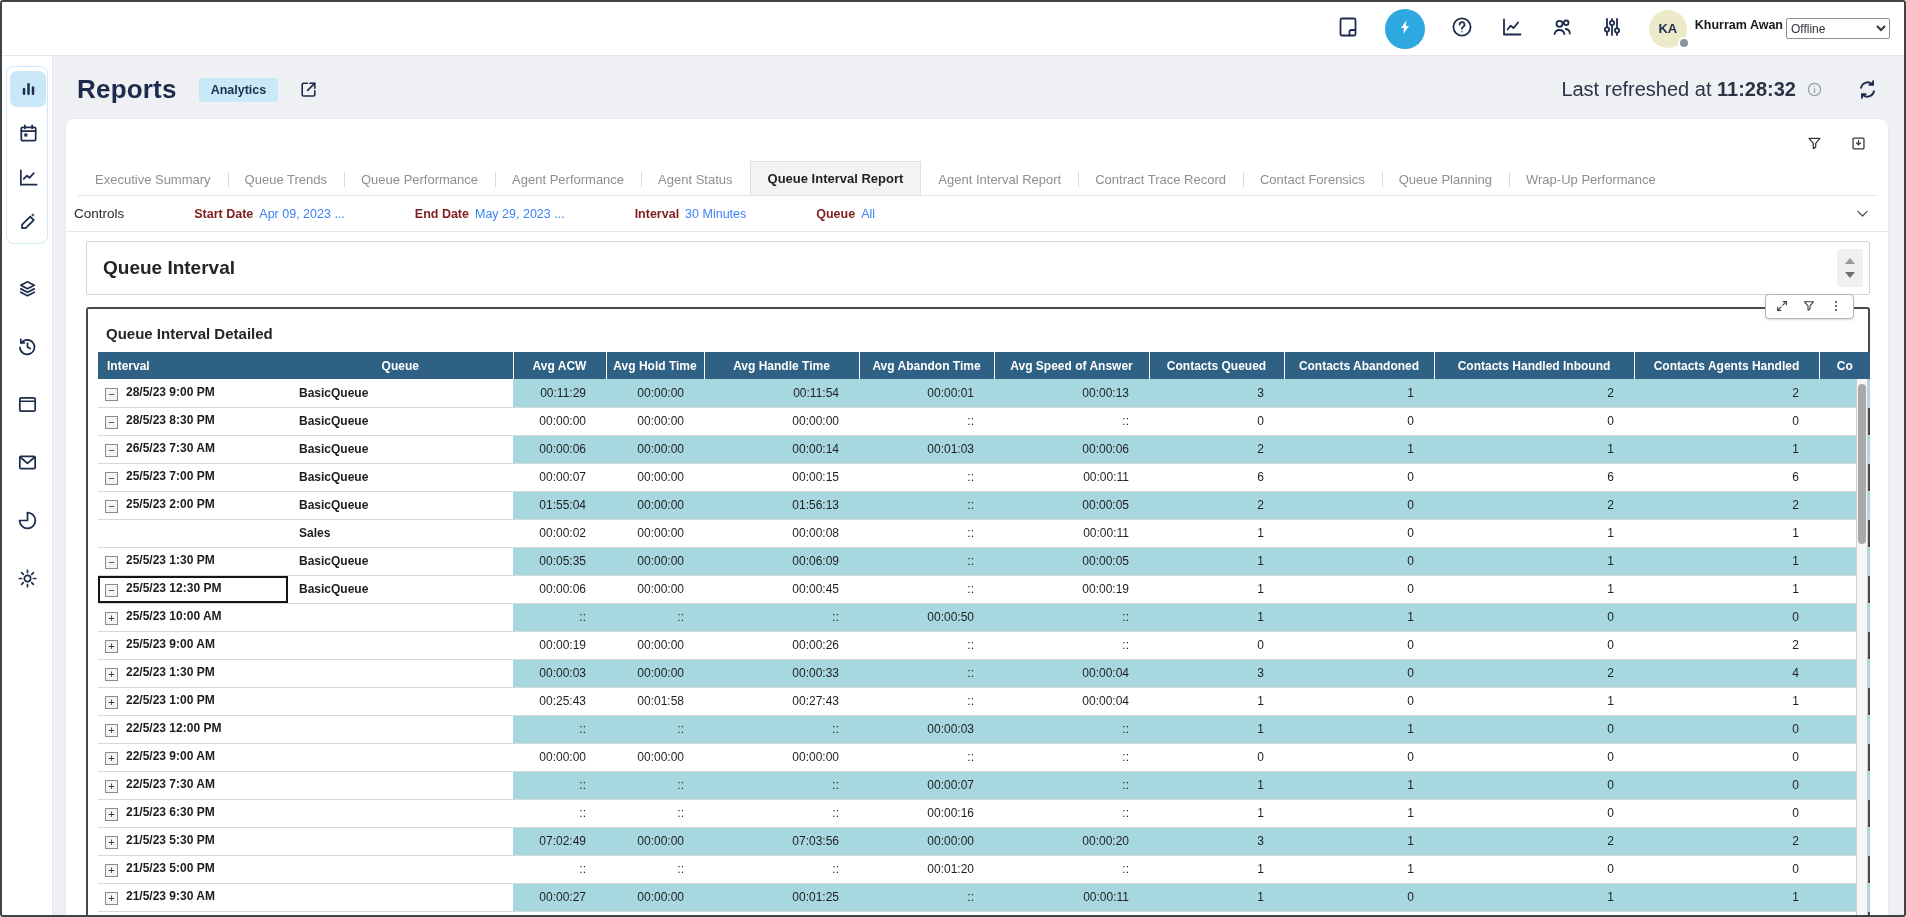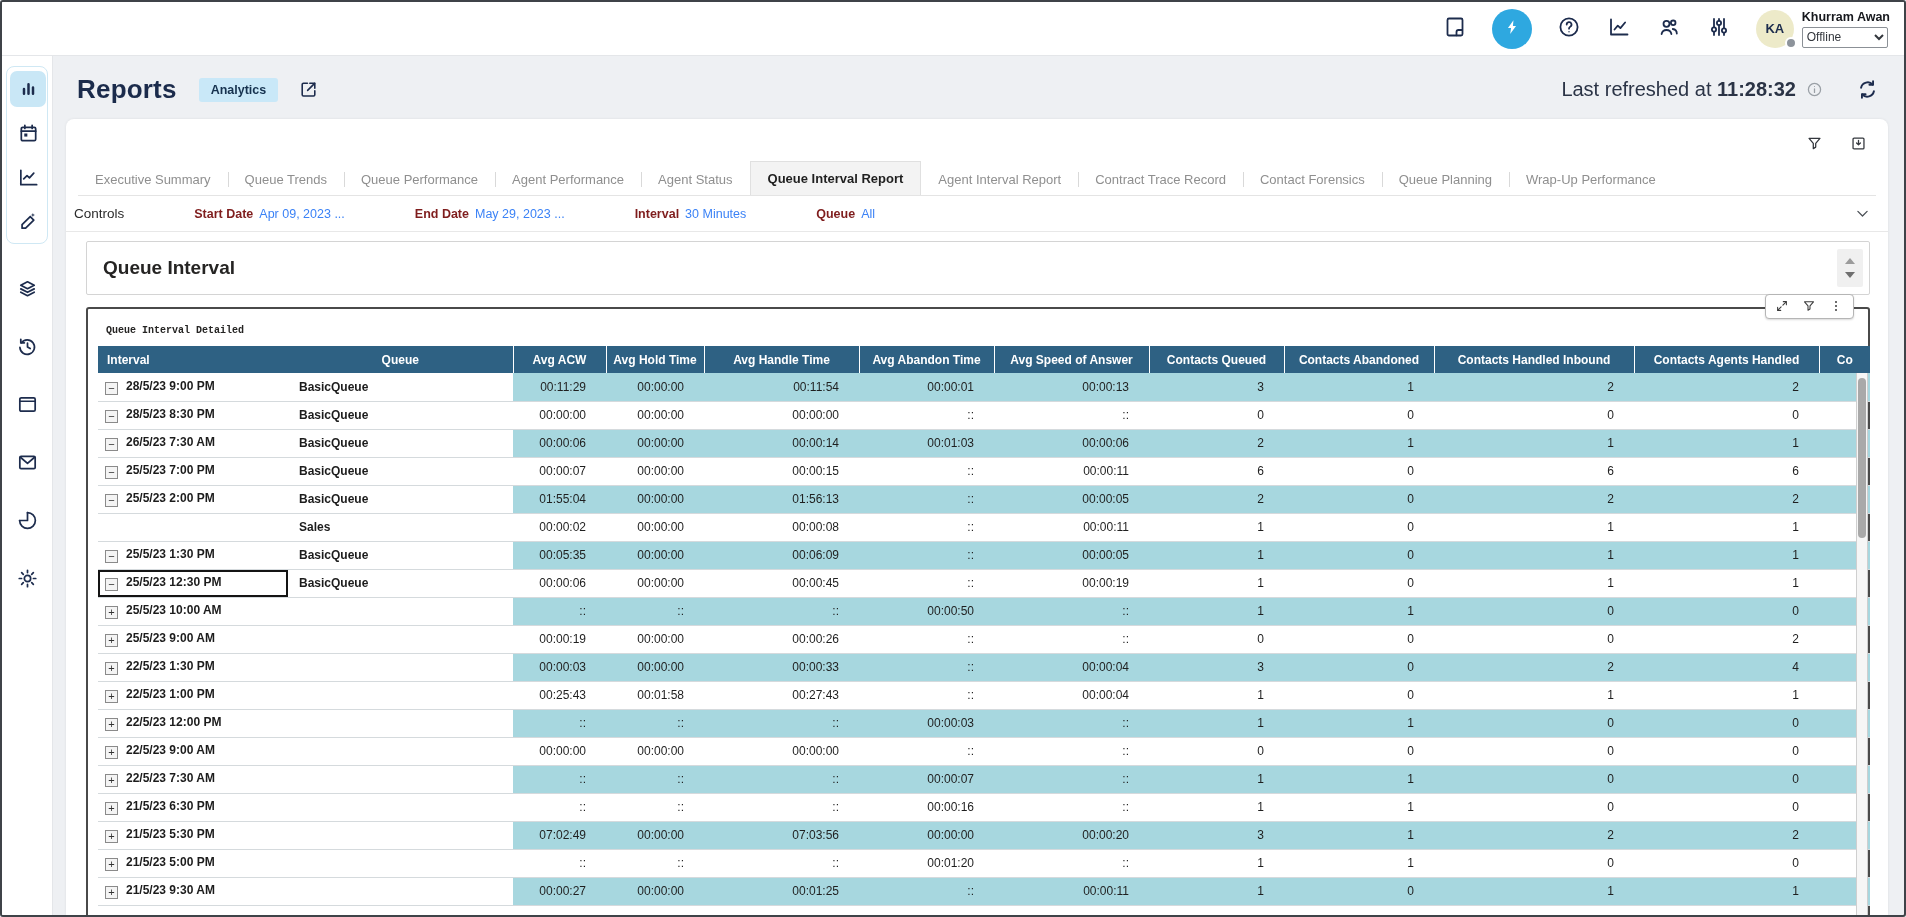--- a/index.html
+++ b/index.html
@@ -15,23 +15,23 @@
                display:flex; align-items:center; justify-content:center; }
   .topbar-right { margin-left:auto; display:flex; align-items:center; gap:24px; }
   .tb-icon { width:26px; height:26px; color:#1d2c4d; display:flex; align-items:center; justify-content:center; cursor:pointer; }
   .tb-icon svg { width:24px; height:24px; }
   .tb-icon.active { width:40px; height:40px; border-radius:50%; background:#2ea8e0; }
   .tb-icon.active svg { width:22px; height:22px; }
   .avatar { position:relative; width:38px; height:38px; border-radius:50%; background:#edeac9;
             display:flex; align-items:center; justify-content:center; font-weight:bold; font-size:13px; color:#1d2c4d; }
   .avatar .dot { position:absolute; right:-3px; bottom:-1px; width:12px; height:12px; border-radius:50%;
                  background:#8d939b; border:2px solid #fff; }
-  .userbox { display:flex; flex-direction:column; gap:3px; margin-left:-16px; }
+  .userbox { display:flex; flex-direction:row; gap:3px; margin-left:-16px; }
   .userbox .uname { font-size:12.5px; font-weight:bold; color:#16181d; }
-  .userbox select { width:86px; height:21px; font-size:12px; font-family:inherit; color:#33373d;
+  .userbox select { width:104px; height:21px; font-size:12px; font-family:inherit; color:#33373d;
                     border:1px solid #8b9096; border-radius:2px; background:#fff; }
 
   
   .shell { flex:1; display:flex; min-height:0;border-radius:17px; }
   .sidebar { width:51px; flex:0 0 51px; background:#fff; border-right:1px solid #e4e6e9; padding:10px 4px; }
   .side-group { border:1px solid #cfe8f4; border-radius:8px; padding:4px 3px; display:flex; flex-direction:column; gap:8px; }
   .side-item { width:36px; height:36px; border-radius:7px; display:flex; align-items:center; justify-content:center;
                color:#1d2c4d; cursor:pointer; }
   .side-item svg { width:23px; height:23px; }
   .side-item.active { background:#c9e7f6; }
@@ -87,21 +87,21 @@
   .car.up { border-bottom:6px solid #9b9b9b; }
   .car.down { border-top:6px solid #6f6f6f; }
 
   
   .visual { margin-top:12px; border:2px solid #4a4a4a; border-radius:3px; background:#fff;
             position:relative; height:640px; padding-top:10px; }
   .visual-toolbar { position:absolute; top:-15px; right:14px; background:#fff; border:1px solid #b5b5b5;
                     border-radius:4px; padding:4px 9px; display:flex; gap:12px; align-items:center; box-shadow:0 1px 2px rgba(0,0,0,.15); }
   .vt-icon { width:15px; height:15px; color:#3b3b3b; cursor:pointer; }
   .vt-icon svg { width:14px; height:14px; }
-  .visual h3 { font-size:10px; font-weight:bold; color:#252423; margin:6px 16px 10px 18px;font-family:Liberation Mono, monospace; }
+  .visual h3 { font-size:15px; font-weight:bold; color:#252423; margin:6px 16px 10px 18px; }
 
   .table-area { position:relative; margin-left:10px; padding-right:13px; }
   table { border-collapse:collapse; table-layout:fixed; width:100%; font-size:12px; }
   th { background:#2e6183; color:#fff; font-weight:bold; height:27px; font-size:12px; padding:0 6px; }
   th.c-interval { text-align:left; padding-left:9px; }
   th.c-num { border-left:1px solid #fff; text-align:center; }
   td { height:28px; border-bottom:1px solid #d5dadd; color:#1f1f1f; overflow:hidden; white-space:nowrap; }
   td.c-interval { padding-left:7px; font-weight:bold; color:#1c1c1c; }
   td.c-queue { padding-left:11px; font-weight:bold; color:#1c1c1c; }
   td.c-num { text-align:right; padding-right:20px; }

